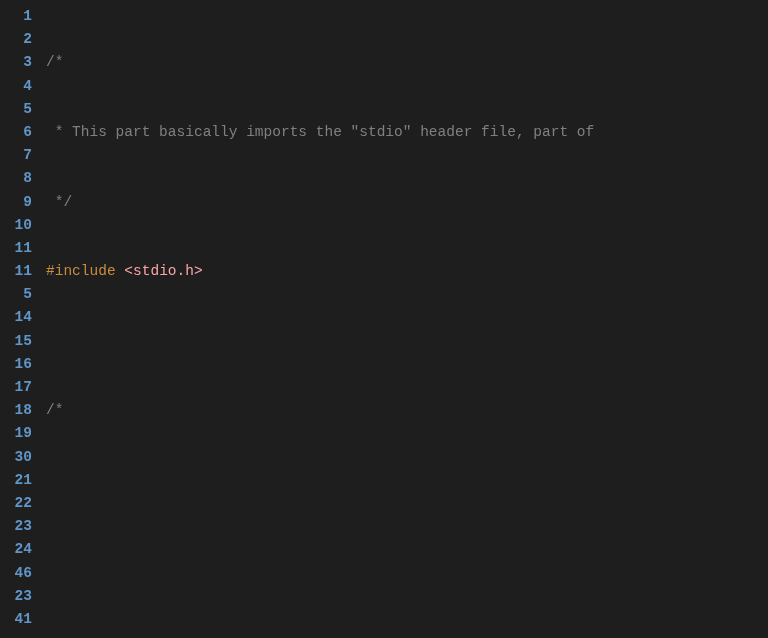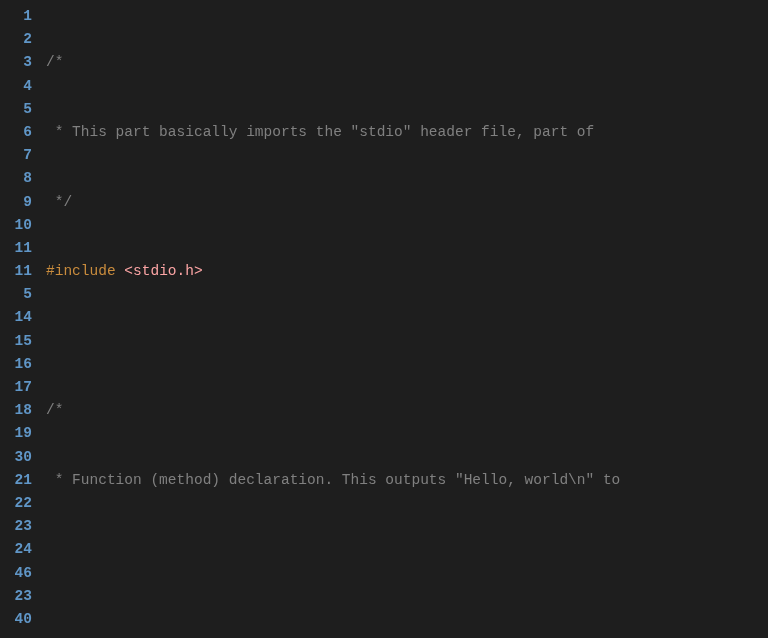--- a/index.html
+++ b/index.html
@@ -63,31 +63,30 @@
   <div class="ln">17</div>
   <div class="ln">18</div>
   <div class="ln">19</div>
   <div class="ln">30</div>
   <div class="ln">21</div>
   <div class="ln">22</div>
   <div class="ln">23</div>
   <div class="ln">24</div>
   <div class="ln">46</div>
   <div class="ln">23</div>
-  <div class="ln">40</div>
+  <div class="ln">41</div>
 </div>
 
 <div class="code">
   <div class="line"><span class="cmt">/*</span></div>
   <div class="line"><span class="cmt"> * This part basically imports the "stdio" header file, part of</span></div>
   <div class="line"><span class="cmt"> */</span></div>
   <div class="line"><span class="pp">#include</span><span class="inc"> &lt;stdio.h&gt;</span></div>
   <div class="line"></div>
   <div class="line"><span class="cmt">/*</span></div>
-  <div class="line"><span class="cmt"> * Function (method) declaration. This outputs "Hello, world\n" to</span></div>
   
   
   
   
   
   
   
   
   
   

